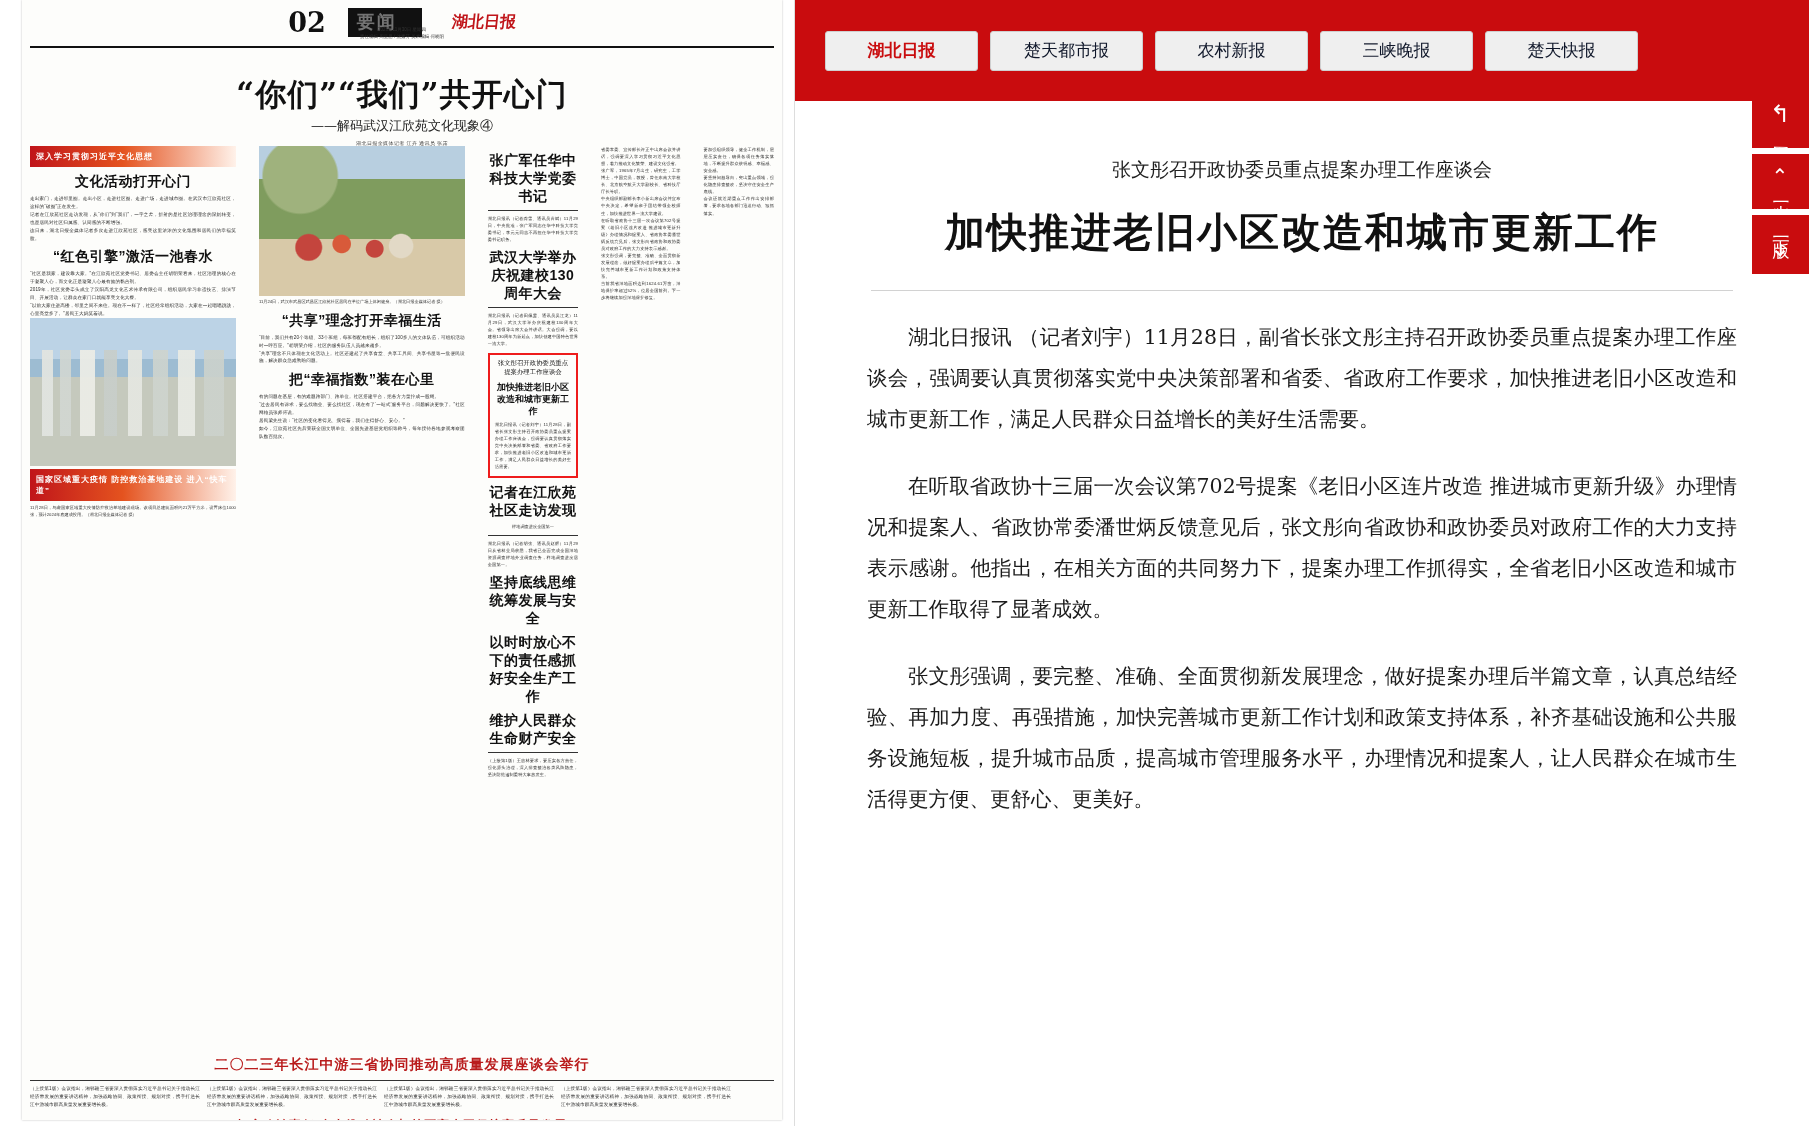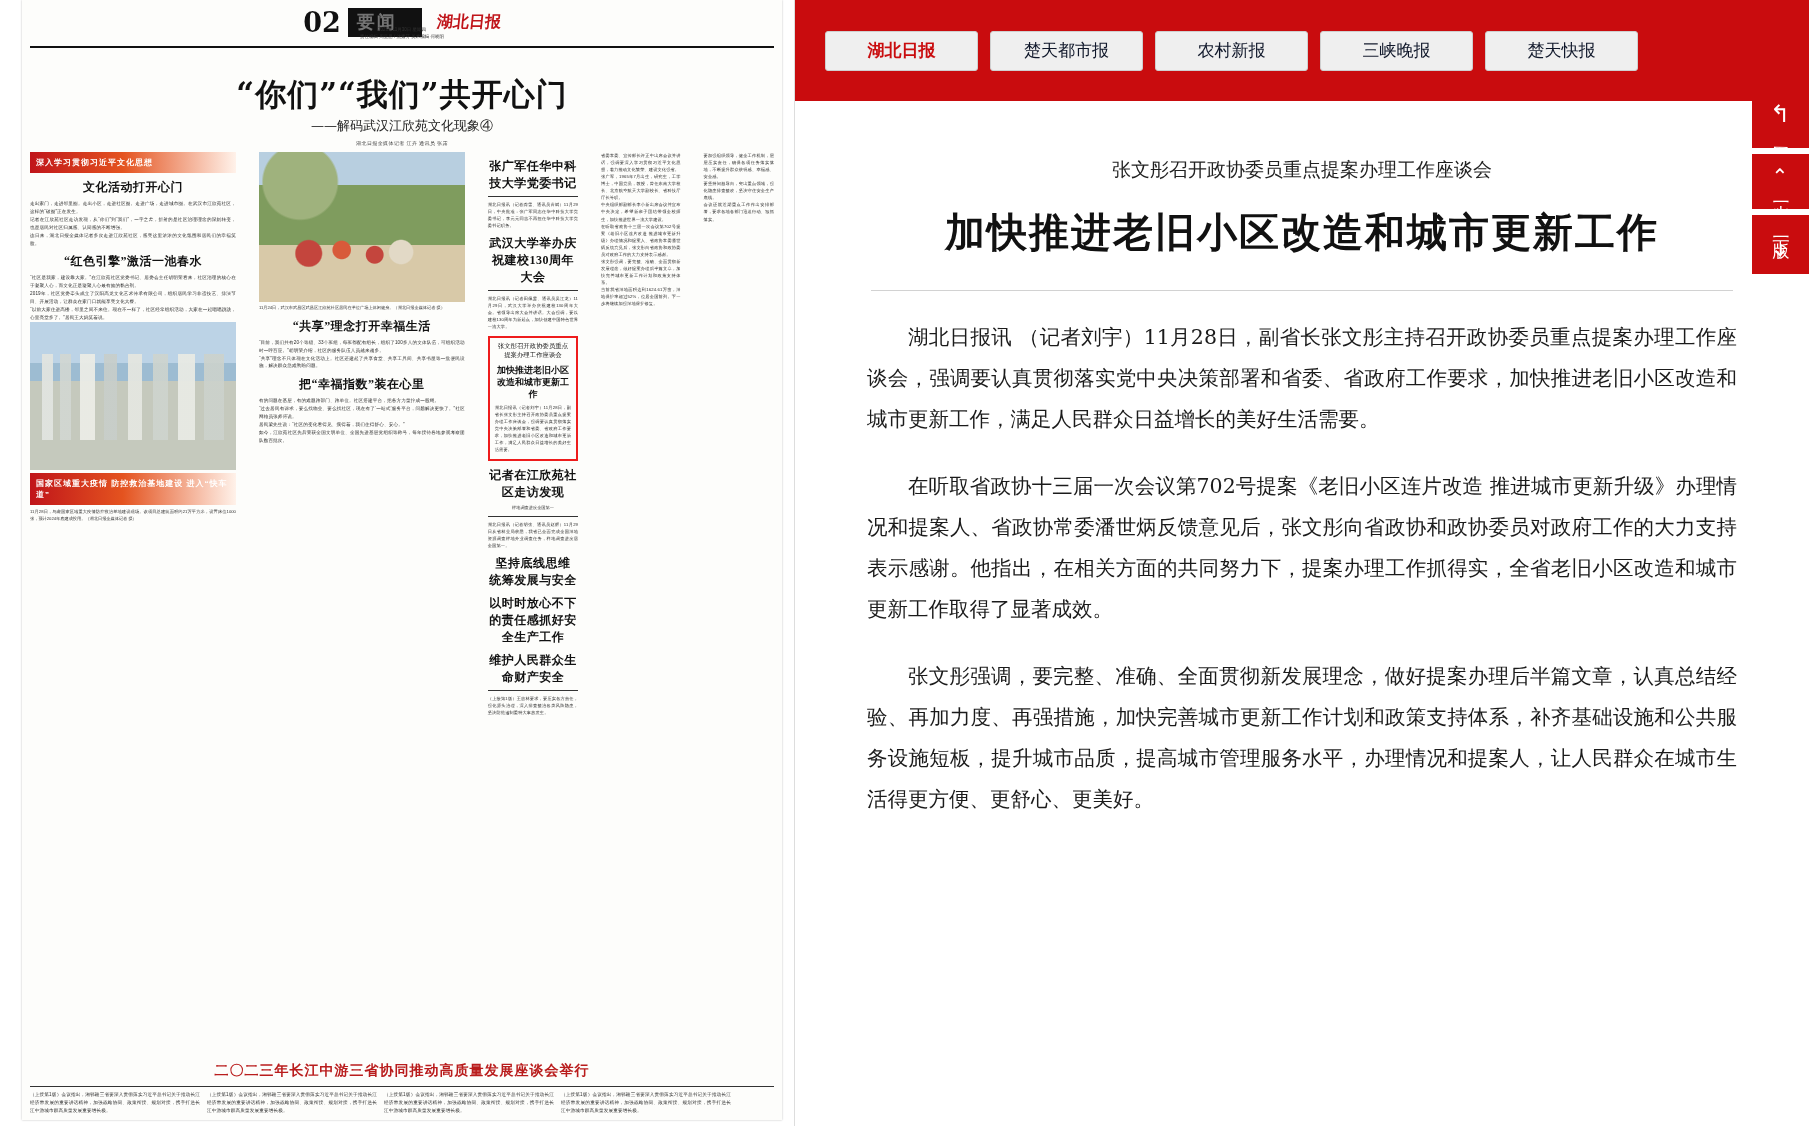--- a/index.html
+++ b/index.html
@@ -40,21 +40,21 @@
   
   .masthead {
     height: 42px;
     border-bottom: 2px solid #111;
     display: flex;
     align-items: flex-start;
     justify-content: center;
     position: relative;
   }
   .masthead-center {
-    display: flex; align-items: center; gap: 7px;
+    display: flex; align-items: center; gap: 22px;
     margin-top: 2px;
   }
   .page-num {
     font-family: "DejaVu Serif", serif;
     font-size: 27px; font-weight: bold; color: #111;
     line-height: 1;
   }
   .page-sec {
     background: #111; color: #737373;
     font-size: 18px; font-weight: bold;
@@ -106,21 +106,20 @@
     font-size: 5px;
     color: #444;
     margin-top: 5px;
     letter-spacing: .4px;
   }
 
   
   .cols {
     display: flex;
     gap: 23px;
-    margin-top: 6px;
     height: 900px;
   }
   .col { position: relative; }
   .c1 { width: 228px; }
   .c2 { width: 228px; }
   .c3 { width: 100px; }
   .c4 { width: 88px; }
   .c5 { width: 78px; }
 
   
@@ -137,23 +136,23 @@
   .redbanner {
     background: linear-gradient(90deg,#c0151a 0%, #e4531f 45%, #fff2ea 100%);
     color: #fff;
     font-size: 8px;
     font-weight: bold;
     padding: 5px 6px;
     letter-spacing: 1px;
     margin-bottom: 4px;
   }
   .sub-h {
-    font-family: Liberation Serif, serif;
-    font-weight: bold;
-    font-size: 12px;
+    font-family: Liberation Sans, sans-serif;
+    font-weight: bold;
+    font-size: 14px;
     color: #111;
     text-align: center;
     margin: 6px 0 4px 0;
     letter-spacing: .5px;
   }
 
   .photo {
     width: 100%;
     background: #c8d3c0;
     position: relative;

